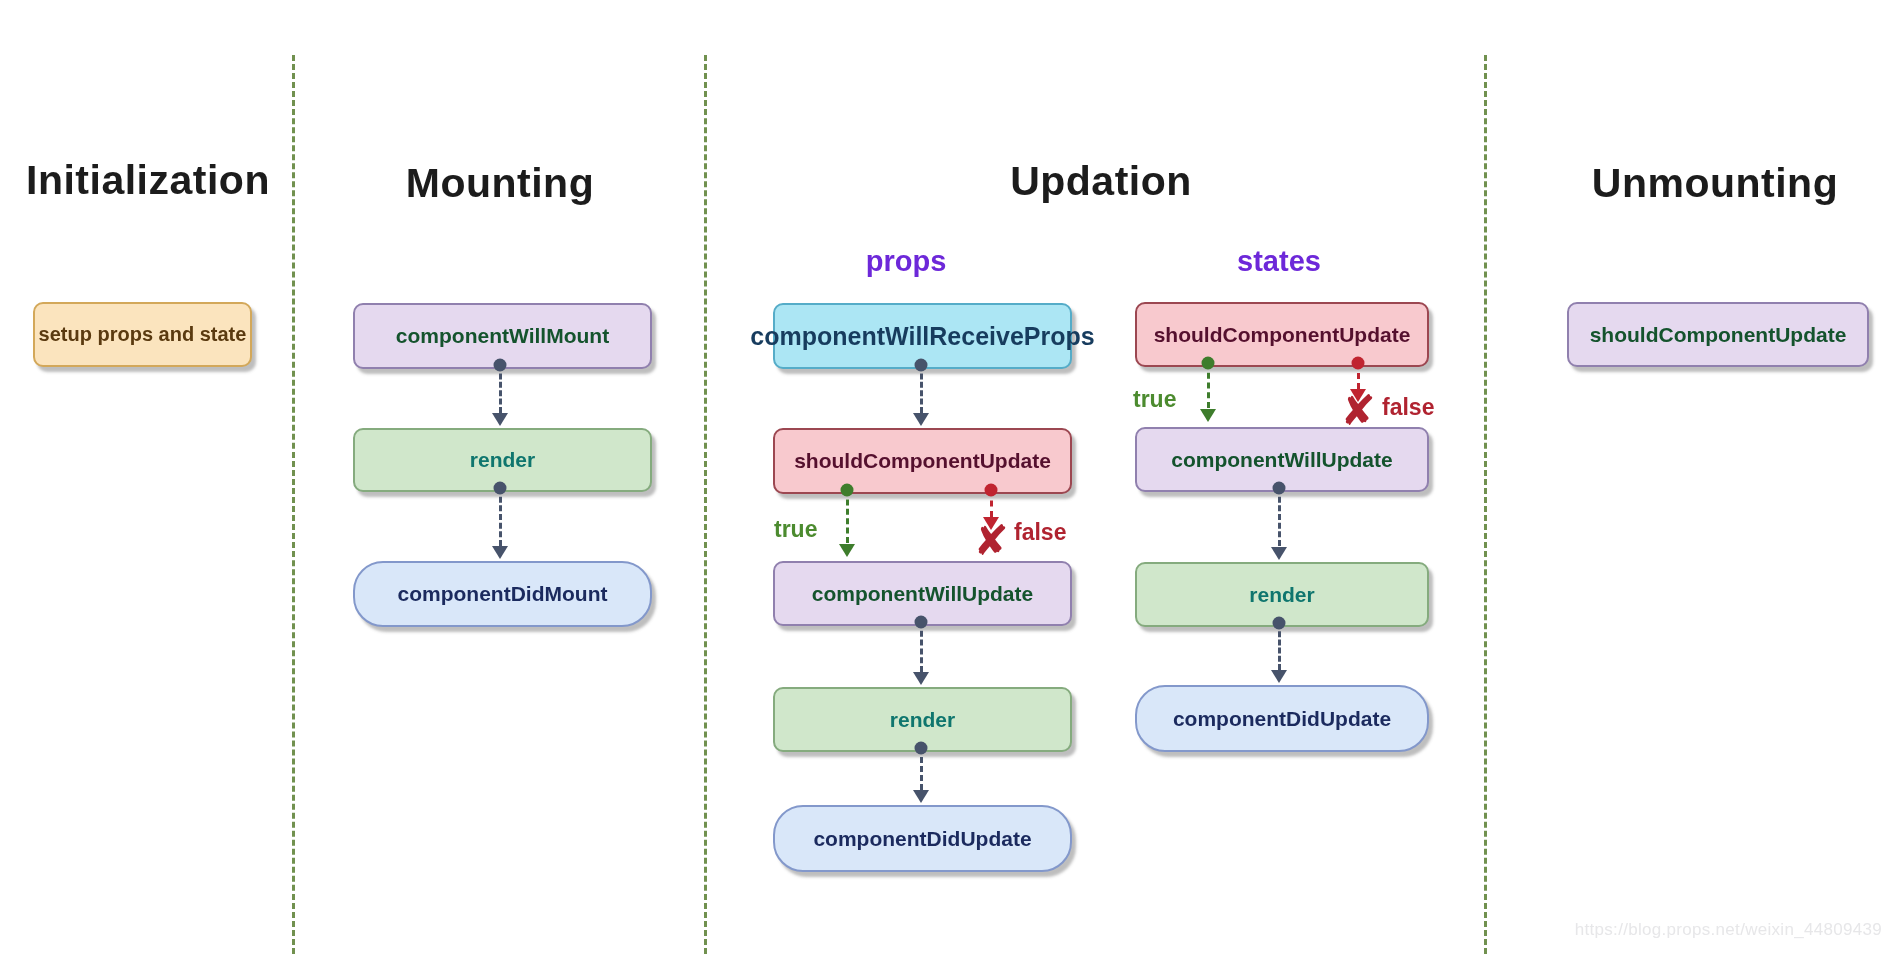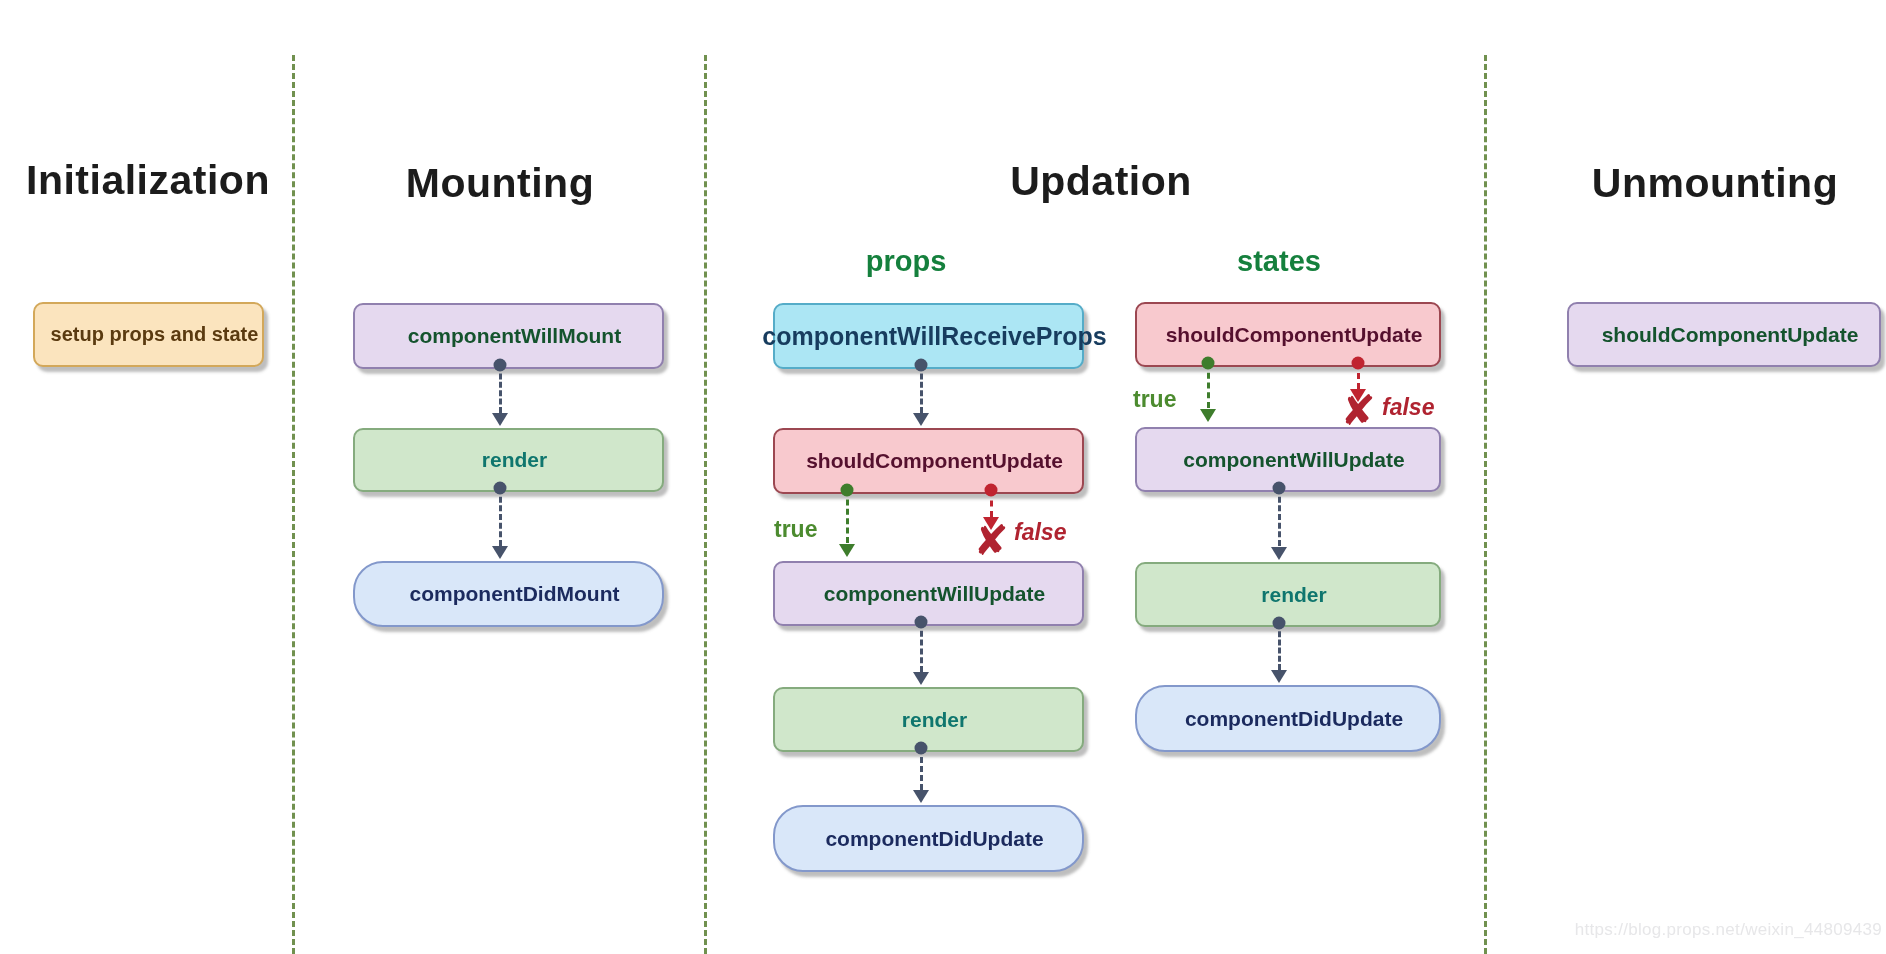--- a/index.html
+++ b/index.html
@@ -1,42 +1,42 @@
 <!DOCTYPE html>
 <html><head>
 <meta charset="utf-8">
 <style>
   html,body{margin:0;padding:0;background:#ffffff;font-family:"Liberation Sans",sans-serif;}
   #canvas{position:relative;width:1886px;height:954px;background:#ffffff;overflow:hidden;}
 
   .sec-title{position:absolute;text-align:center;font-size:41px;font-weight:600;color:#1c1c1c;letter-spacing:.5px;}
-  .sub-title{position:absolute;text-align:center;font-size:29px;font-weight:700;color:#15803d;}
+  .sub-title{position:absolute;text-align:center;font-size:29px;font-weight:700;color:#6d28d9;}
 
   .node{position:absolute;border:2.5px solid;border-radius:10px;display:flex;align-items:center;justify-content:center;
-        font-size:21px;font-weight:700;box-shadow:4px 5px 3px rgba(110,110,110,.45);padding-left:12px;}
+        font-size:21px;font-weight:700;box-shadow:4px 5px 3px rgba(110,110,110,.45);}
   .node.orange{background:#FBE4BE;border-color:#D3A85A;color:#5A3A10;}
   .node.purple{background:#E5D9EF;border-color:#9080AE;color:#14532d;}
   .node.green {background:#D0E7CB;border-color:#85AB7E;color:#0f766e;}
   .node.blue  {background:#D9E7F9;border-color:#8398CB;color:#1B2A5E;border-radius:30px;}
   .node.cyan  {background:#ACE6F4;border-color:#55ACC8;color:#173C5E;}
   .node.red   {background:#F8C9CE;border-color:#9C4751;color:#55102E;}
 
   .divider{position:absolute;width:0;border-left:3px dashed #71914F;top:55px;height:899px;}
 
   .dot{position:absolute;width:13px;height:13px;border-radius:50%;transform:translate(-50%,-50%);}
   .dot.gray{background:#47536B;} .dot.greenb{background:#3E7D2C;} .dot.redb{background:#C02430;}
 
   .vline{position:absolute;width:0;border-left:3px dashed #47536B;}
   .vline.greenb{border-left-color:#3E7D2C;} .vline.redb{border-left-color:#C02430;}
 
   .arr{position:absolute;width:0;height:0;border-left:8px solid transparent;border-right:8px solid transparent;border-top:13px solid #47536B;}
   .arr.greenb{border-top-color:#3E7D2C;} .arr.redb{border-top-color:#C02430;}
 
   .blabel{position:absolute;font-size:23px;font-weight:700;}
-  .blabel.t{color:#4C8B2F;} .blabel.f{color:#B02330;font-style:italic;}
+  .blabel.t{color:#4C8B2F;} .blabel.f{color:#B02330;}
 
   .xmark{position:absolute;transform:translate(-50%,-50%);font-size:42px;font-weight:700;color:#B02330;
          font-family:"DejaVu Sans",sans-serif;line-height:1;}
 
   .watermark{position:absolute;right:4px;top:920px;font-size:17px;color:#E7E7E9;letter-spacing:.3px;}
 </style>
 </head>
 <body>
 
 <div id="canvas">

